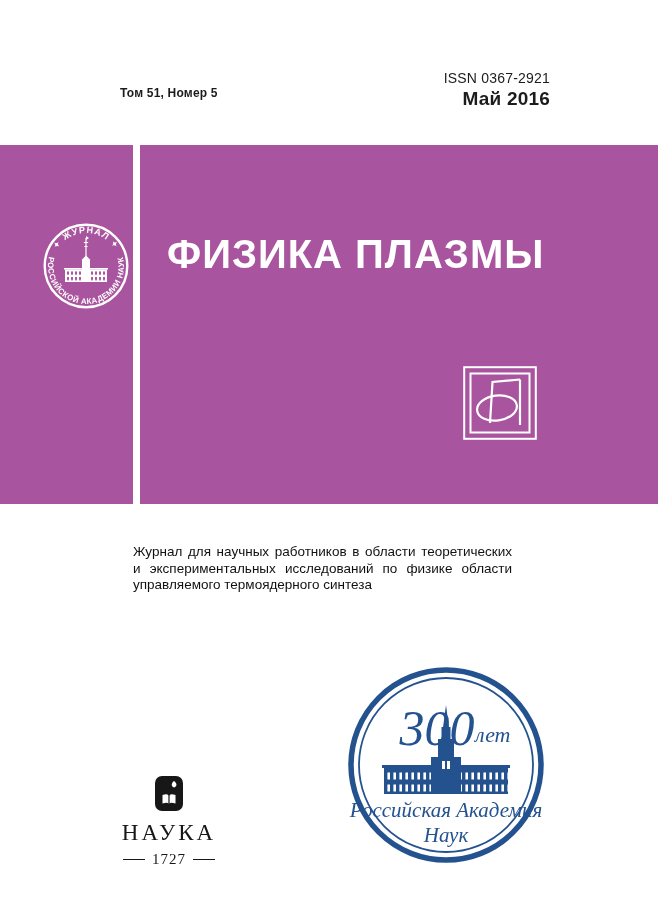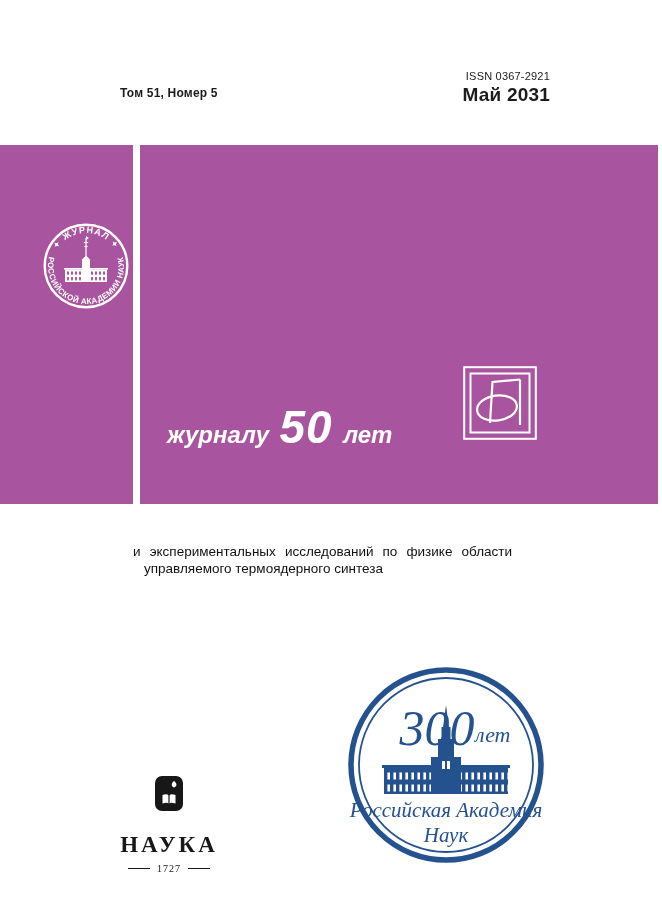--- a/index.html
+++ b/index.html
@@ -4,53 +4,53 @@
 <style>
   html,body{margin:0;padding:0;}
   body{
     width:662px;height:900px;position:relative;background:#ffffff;
     font-family:"Liberation Sans","DejaVu Sans",sans-serif;color:#1c1c1c;
     overflow:hidden;
   }
   
   .vol{position:absolute;left:120px;top:86px;font-size:12px;font-weight:bold;letter-spacing:.2px;}
   .hdr-right{position:absolute;right:112px;top:70px;text-align:right;}
-  .issn{font-size:11px;letter-spacing:.2px;}
+  .issn{font-size:14px;letter-spacing:.2px;}
   .date{font-size:19px;font-weight:bold;margin-top:2px;letter-spacing:.2px;}
   
   .banner{position:absolute;left:0;top:145px;width:658px;height:359px;background:#a9549e;}
   .stripe{position:absolute;left:133px;top:0;width:7px;height:100%;background:#ffffff;}
   .seal{position:absolute;left:43px;top:78px;}
   .title{position:absolute;left:167px;top:89px;font-size:40px;line-height:40px;
          font-weight:bold;color:#ffffff;letter-spacing:1px;white-space:nowrap;}
   .anniv{position:absolute;left:167px;bottom:50px;color:#ffffff;font-style:italic;white-space:nowrap;}
   .anniv .small{font-size:24px;font-weight:bold;}
   .anniv .big{font-size:46px;font-weight:bold;margin:0 6px;letter-spacing:1px;}
   .fp-logo{position:absolute;left:463px;top:221px;}
   
   .desc{position:absolute;left:133px;top:544px;width:379px;font-size:13.5px;line-height:16.5px;color:#111;}
   .desc-line{text-align:justify;text-align-last:justify;}
-  .desc-line.last{text-align:center;text-align-last:left;margin-left:11px;}
+  .desc-line.last{text-align:center;text-align-last:left;}
   
   .nauka{position:absolute;left:99px;top:775px;width:140px;text-align:center;
          font-family:"Liberation Serif","DejaVu Serif",serif;color:#171717;}
-  .nauka-name{font-size:23px;font-weight:bold;letter-spacing:3px;margin-top:16px;}
+  .nauka-name{font-size:23px;font-weight:normal;letter-spacing:3px;margin-top:4px;}
   .nauka-year{display:flex;align-items:center;justify-content:center;gap:7px;margin-top:5px;
-              font-size:10px;letter-spacing:1px;}
+              font-size:15px;letter-spacing:1px;}
   .nauka-year .dash{width:22px;height:1.6px;background:#171717;}
   
   .ras300{position:absolute;left:346px;top:665px;}
 </style>
 </head>
 <body>
 
 <div class="vol">Том 51, Номер 5</div>
 <div class="hdr-right">
   <div class="issn">ISSN 0367-2921</div>
-  <div class="date">Май 2031</div>
+  <div class="date">Май 2016</div>
 </div>
 
 <div class="banner">
   <div class="stripe"></div>
 
   <svg class="seal" width="86" height="86" viewBox="0 0 86 86">
     <defs>
       <path id="arcTop" d="M43,76 A33,33 0 0 1 10,43 A33,33 0 0 1 43,10 A33,33 0 0 1 76,43 A33,33 0 0 1 43,76"></path>
       <path id="arcBot" d="M43,5 A38,38 0 0 0 5,43 A38,38 0 0 0 43,81 A38,38 0 0 0 81,43 A38,38 0 0 0 43,5"></path>
       <pattern id="sw" x="23" y="47.5" width="4" height="5.5" patternUnits="userSpaceOnUse">
@@ -71,37 +71,34 @@
       <rect x="23" y="47.5" width="40" height="11" fill="url(#sw)"></rect>
       <rect x="39" y="37" width="8" height="22" fill="#ffffff"></rect>
       <polygon points="38.5,37 47.5,37 43,32.5" fill="#ffffff"></polygon>
       <rect x="42.4" y="15" width="1.2" height="19" fill="#ffffff"></rect>
       <rect x="40.8" y="19" width="4.4" height="1" fill="#ffffff"></rect>
       <rect x="41.4" y="23" width="3.2" height="1" fill="#ffffff"></rect>
       <polygon points="43,13 46,15 43,17" fill="#ffffff"></polygon>
     </g>
   </svg>
 
+  <div class="title">ФИЗИКА ПЛАЗМЫ</div>
 
-  <div class="anniv">
-    <span class="small">журналу</span>
-    <span class="big">50</span>
-    <span class="small">лет</span>
-  </div>
 
   <svg class="fp-logo" width="74" height="74" viewBox="0 0 74 74">
     <rect x="1.2" y="1.2" width="71.6" height="71.6" fill="none" stroke="#ffffff" stroke-width="2"></rect>
     <rect x="7.5" y="7.5" width="59" height="59" fill="none" stroke="#ffffff" stroke-width="2"></rect>
     <ellipse cx="34" cy="42" rx="20" ry="12.5" fill="none" stroke="#ffffff" stroke-width="2.2" transform="rotate(-8 34 42)"></ellipse>
     <polyline points="27,57 29.5,16 57,13.5" fill="none" stroke="#ffffff" stroke-width="2.2"></polyline>
     <line x1="57" y1="13.5" x2="57" y2="59" stroke="#ffffff" stroke-width="2.2"></line>
   </svg>
 </div>
 
 <div class="desc">
+  <div class="desc-line">Журнал для научных работников в области теоретических</div>
   <div class="desc-line">и экспериментальных исследований по физике области</div>
   <div class="desc-line last">управляемого термоядерного синтеза</div>
 </div>
 
 <div class="nauka">
   <svg width="30" height="37" viewBox="0 0 30 37">
     <rect x="1" y="1" width="28" height="35" rx="7" fill="#171717"></rect>
     <path d="M20,6 C23,8 23.5,11.5 20,12.5 C16.8,11.5 17.2,8 20,6 Z" fill="#ffffff"></path>
     <path d="M8.5,20 Q13.5,18.5 14.4,20.5 L14.4,28.5 Q13.5,26.8 8.5,28.5 Z" fill="#ffffff"></path>
     <path d="M21.5,20 Q16.5,18.5 15.6,20.5 L15.6,28.5 Q16.5,26.8 21.5,28.5 Z" fill="#ffffff"></path>

